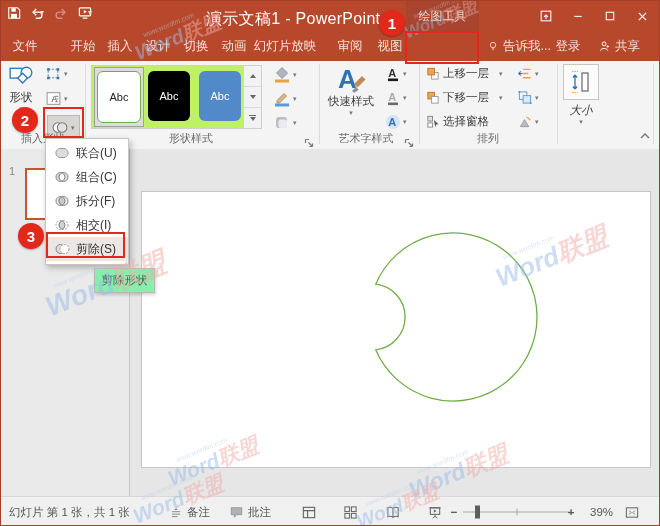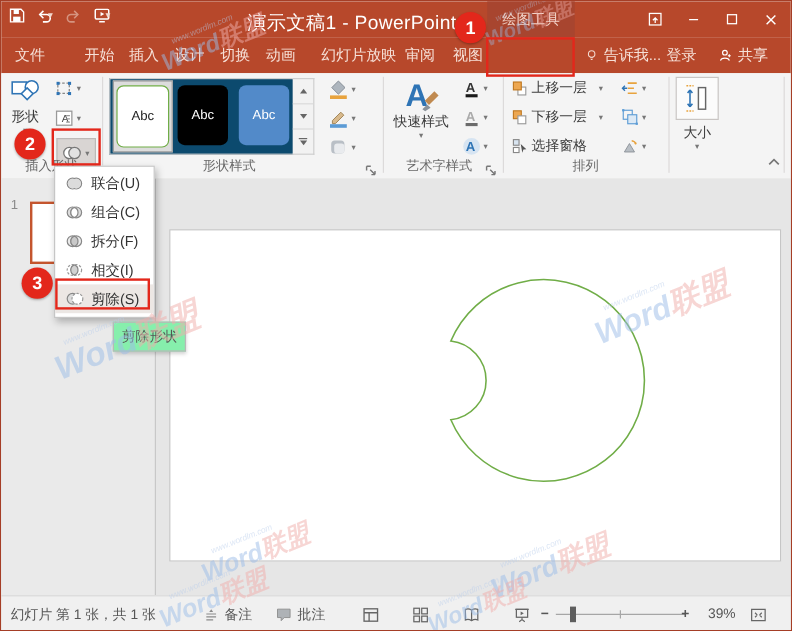--- a/index.html
+++ b/index.html
@@ -21,21 +21,21 @@
        transform:translateX(-50%);white-space:nowrap;}
   .tab-active{position:absolute;left:405px;top:0;width:73px;height:30px;background:#EFDCD6;color:#A8402A;
        font-size:12.5px;display:flex;align-items:center;justify-content:center;}
   
   .ribbon{position:absolute;left:0;top:60px;width:100%;height:88px;background:#F4F4F4;border-bottom:1px solid #D2D0CE;}
   .gsep{position:absolute;top:3px;width:1px;height:80px;background:#DCDADA;}
   .glabel{position:absolute;bottom:3px;font-size:11px;color:#696969;white-space:nowrap;transform:translateX(-50%);}
   .rbtn-sm{position:absolute;display:flex;align-items:center;gap:2px;}
   .rbtn-sm .drop{font-size:7px;color:#777;}
   .rtext{font-size:11.5px;color:#3B3B3B;white-space:nowrap;text-align:right;}
-  .gallery{position:absolute;left:90px;top:4px;width:152px;height:62px;background:#0c4a6e;border:1px solid #CFCFCF;}
+  .gallery{position:absolute;left:90px;top:4px;width:152px;height:62px;background:#bef264;border:1px solid #CFCFCF;}
   .thumb{position:absolute;top:5px;width:42px;height:50px;border-radius:6px;display:flex;align-items:center;
          justify-content:center;font-size:11px;}
   .thumbsel{position:absolute;left:2px;top:1px;width:48px;height:58px;background:#DCDCDC;border:1px solid #9E9E9E;}
   .scrollcol{position:absolute;left:243px;top:4px;width:17px;height:62px;border:1px solid #CFCFCF;border-left:none;background:#F2F2F2;}
   .scb{height:20px;display:flex;align-items:center;justify-content:center;border-bottom:1px solid #DADADA;}
   .tri-up{width:0;height:0;border-left:3.5px solid transparent;border-right:3.5px solid transparent;border-bottom:4.5px solid #666;}
   .tri-dn{width:0;height:0;border-left:3.5px solid transparent;border-right:3.5px solid transparent;border-top:4.5px solid #666;}
   .more{display:flex;flex-direction:column;align-items:center;gap:1px;}
   .more .bar{width:7px;height:1.5px;background:#666;}
   .dlg{position:absolute;bottom:3px;width:11px;height:11px;}
@@ -135,21 +135,21 @@
     </div>
   </div>
 
   <div class="tabrow">
     <span class="tab" style="left:24px;">文件</span>
     <span class="tab" style="left:82px;">开始</span>
     <span class="tab" style="left:119px;">插入</span>
     <span class="tab" style="left:157px;">设计</span>
     <span class="tab" style="left:195px;">切换</span>
     <span class="tab" style="left:233px;">动画</span>
-    <span class="tab" style="left:298px;">幻灯片放映</span>
+    <span class="tab" style="left:284px;">幻灯片放映</span>
     <span class="tab" style="left:349px;">审阅</span>
     <span class="tab" style="left:389px;">视图</span>
     <span class="tab" style="left:518px;gap:4px;">
         <svg width="12" height="13" viewBox="0 0 16 16">
           <circle cx="8" cy="6" r="3.6" fill="none" stroke="#F2D8CE" stroke-width="1.2"></circle>
           <path d="M6.4 10.2h3.2M7 12.2h2" stroke="#F2D8CE" stroke-width="1.2"></path>
         </svg>
         <span>告诉我...</span>
       </span>
     <span class="tab" style="left:567px;">登录</span>
@@ -331,21 +331,21 @@
       <svg width="16" height="15" viewBox="0 0 16 16">
           <path d="M3 13.5h9L7.5 6z" fill="#B8BEC4" stroke="#8A9096" stroke-width=".8"></path>
           <path d="M9.5 3.5a4.5 4.5 0 0 1 3.8 3" fill="none" stroke="#E8A33D" stroke-width="1.3"></path>
           <path d="M13.8 5 13.4 7l-1.8-.9z" fill="#E8A33D"></path>
         </svg>
         <span class="drop">▾</span>
     </div>
     <div class="glabel" style="left:487px;">排列</div>
     <div class="gsep" style="left:556px;"></div>
 
-    <div class="bigbtn" style="left:562px;top:3px;width:36px;">
+    <div class="bigbtn" style="left:562px;top:3px;width:36px;font-style:italic;">
       <span style="width:34px;height:34px;border:1px solid #C9C5C3;background:#FBFBFB;display:flex;align-items:center;justify-content:center;">
         <svg width="22" height="24" viewBox="0 0 22 24">
             <rect x="12" y="3" width="6" height="18" fill="#FFF" stroke="#666" stroke-width="1.2"></rect>
             <path d="M5 5v14M5 5 3 7.5M5 5l2 2.5M5 19l-2-2.5M5 19l2-2.5" fill="none" stroke="#2E74B5" stroke-width="1.3"></path>
             <path d="M2 1.5h6M2 22.5h6" stroke="#E8A33D" stroke-width="1.2" stroke-dasharray="1.5 1"></path>
           </svg>
       </span>
       <span class="rtext" style="margin-top:3px;">大小</span>
       <span style="font-size:7px;color:#777;">▾</span>
     </div>

